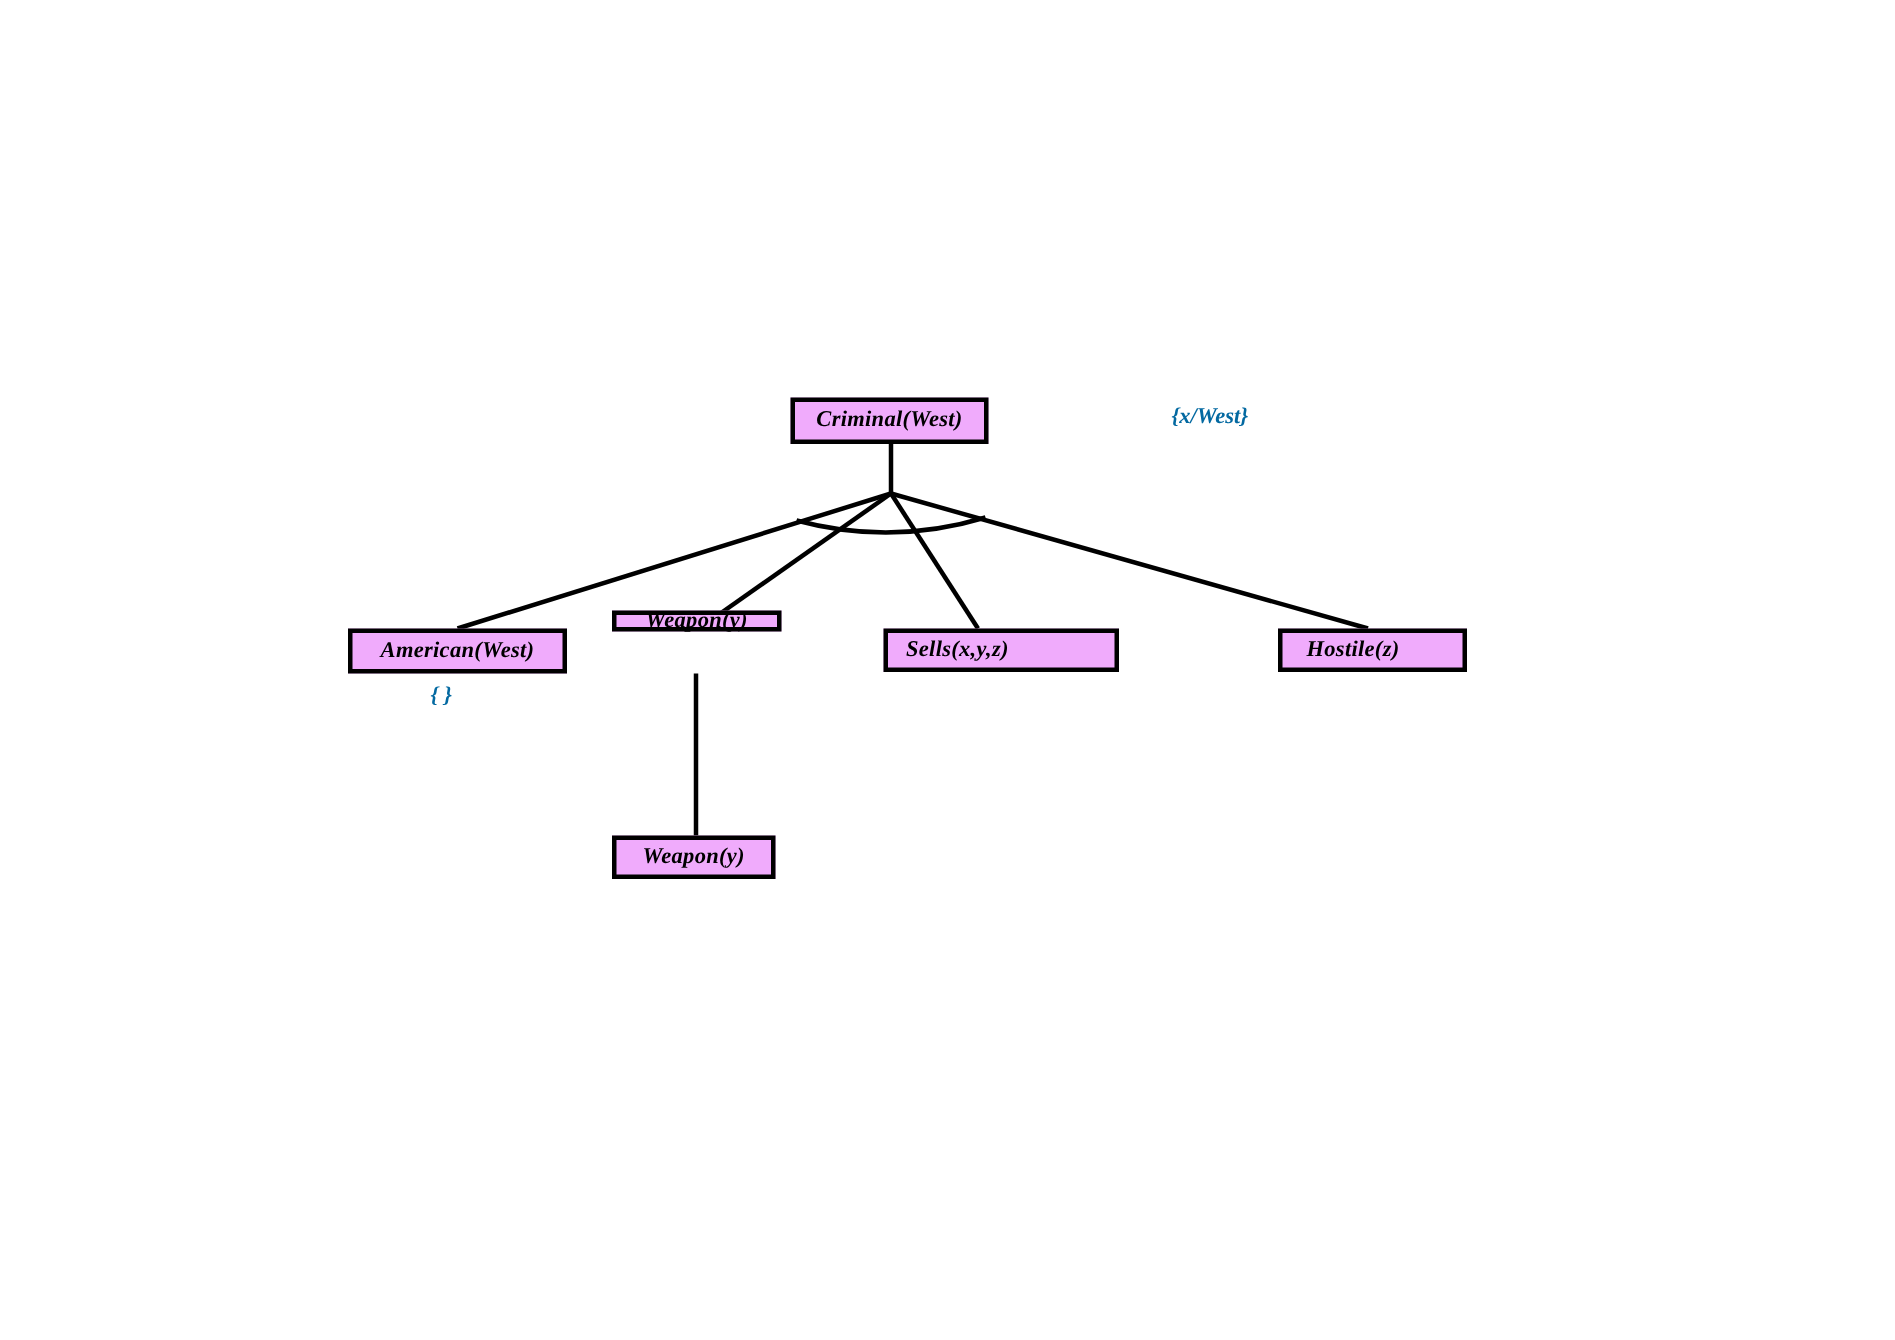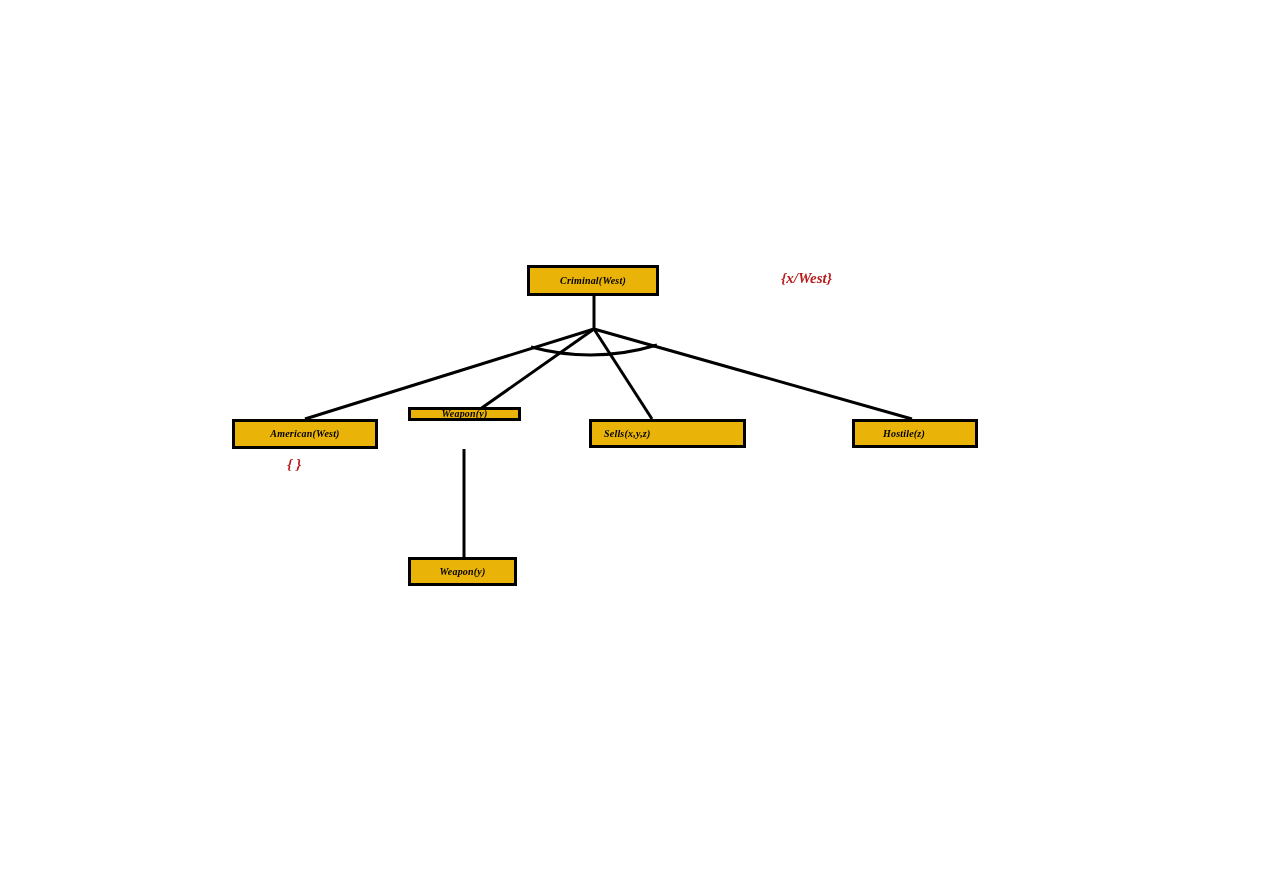--- a/index.html
+++ b/index.html
@@ -20,43 +20,43 @@
     position: absolute;
     left: 0;
     top: 0;
     width: 1263px;
     height: 893px;
   }
   .node {
     position: absolute;
     box-sizing: border-box;
     border: 3px solid #000000;
-    background: #eab308;
+    background: #f0abfc;
     display: flex;
     align-items: center;
     justify-content: center;
     font-style: italic;
     font-weight: bold;
-    font-size: 10px;
+    font-size: 15px;
     color: #000000;
     letter-spacing: 0.2px;
     white-space: nowrap;
     z-index: 5;
   }
   .node-label {
     display: block;
     line-height: 1;
     padding: 0 4px;
   }
   .annotation {
     position: absolute;
     font-style: italic;
     font-weight: bold;
     font-size: 15px;
-    color: #b91c1c;
+    color: #0369a1;
     white-space: nowrap;
     z-index: 6;
   }
 </style>
 </head>
 <body>
 
 <div id="page">
 
   <svg id="edge-layer" viewBox="0 0 1263 893" xmlns="http://www.w3.org/2000/svg">
@@ -82,21 +82,21 @@
   </div>
 
   <div class="node" style="left:408px; top:407px; width:113px; height:14px;">
     <span class="node-label">Weapon(y)</span>
   </div>
 
   <div class="node" style="left:589px; top:419px; width:157px; height:29px; justify-content:flex-start; padding-left:8px;">
     <span class="node-label">Sells(x,y,z)</span>
   </div>
 
-  <div class="node" style="left:852px; top:419px; width:126px; height:29px; justify-content:flex-start; padding-left:24px;">
+  <div class="node" style="left:852px; top:419px; width:126px; height:29px; justify-content:flex-start; padding-left:12px;">
     <span class="node-label">Hostile(z)</span>
   </div>
 
   <div class="node" style="left:408px; top:557px; width:109px; height:29px;">
     <span class="node-label">Weapon(y)</span>
   </div>
 
   <div class="annotation" style="left:781px; top:270px;">{x/West}</div>
 
   <div class="annotation" style="left:287px; top:456px;">{ }</div>

